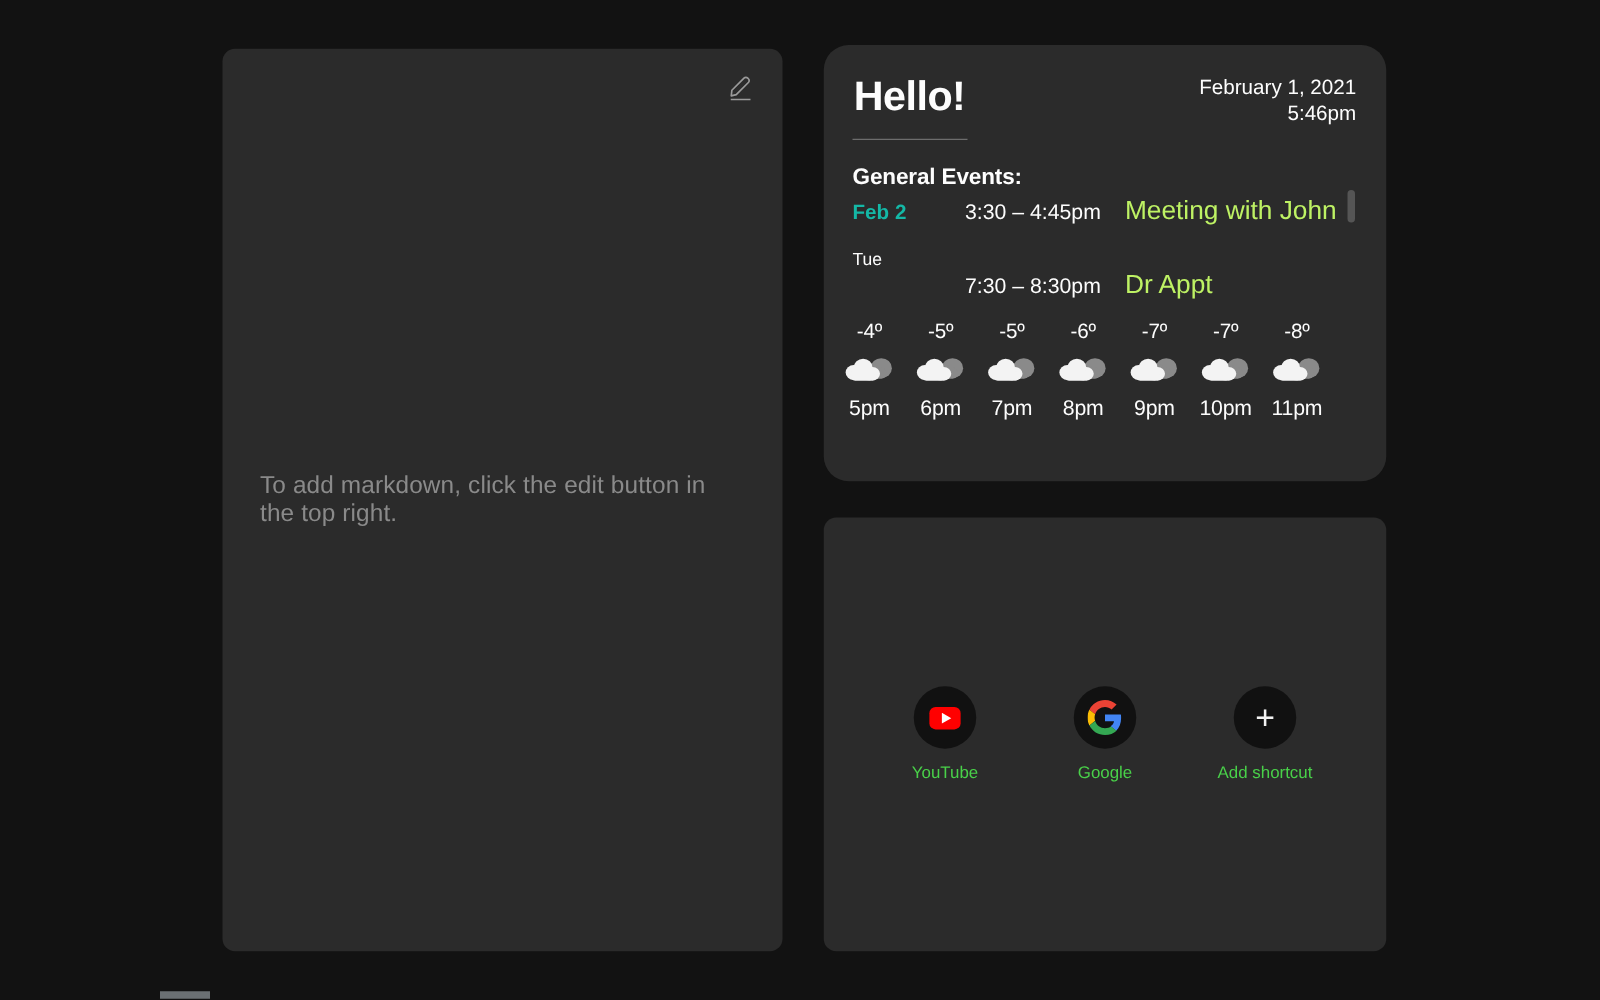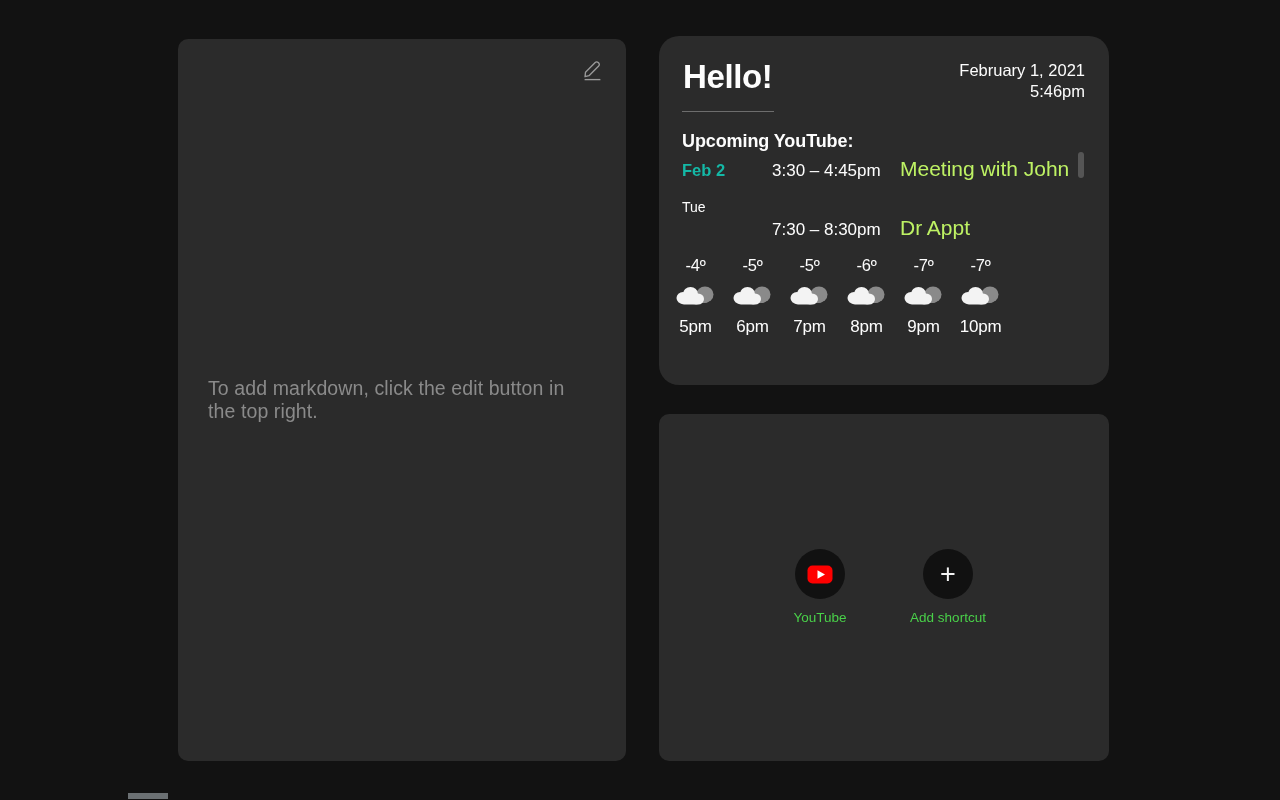--- a/index.html
+++ b/index.html
@@ -298,21 +298,21 @@
       <div id="greeting-title">Hello!</div>
       <div id="greeting-datetime">
         <div>February 1, 2021</div>
         <div>5:46pm</div>
       </div>
     </div>
   </div>
 
   <div id="greeting-rule"></div>
 
-  <div id="events-heading">Upcoming YouTube:</div>
+  <div id="events-heading">General Events:</div>
 
   <div id="events-list">
       <div class="event-day">
         <div class="event-row">
           <div class="event-datecol">
             <div class="event-date">Feb 2</div>
             <div class="event-weekday">Tue</div>
           </div>
           <div class="event-time">3:30 – 4:45pm</div>
           <div class="event-name">Meeting with John</div>
@@ -443,37 +443,67 @@
   </g>
   <g fill="#f3f3f3">
     <ellipse cx="16.5" cy="13" rx="7.5" ry="7"></ellipse>
     <ellipse cx="9" cy="17" rx="6.5" ry="6"></ellipse>
     <ellipse cx="24" cy="18" rx="6" ry="5.5"></ellipse>
     <rect x="6" y="15" width="20" height="8.5" rx="4.2"></rect>
   </g>
 </svg>
           </div>
           <div class="weather-time">10pm</div>
+        </div>
+        <div class="weather-hour">
+          <div class="weather-temp">-8º</div>
+          <div class="weather-icon">
+            <svg width="44" height="30" viewBox="0 0 44 30">
+  <g fill="#8a8a8a">
+    <ellipse cx="31" cy="13.5" rx="8.5" ry="8"></ellipse>
+    <ellipse cx="22" cy="16.5" rx="8" ry="7"></ellipse>
+    <rect x="21" y="13" width="14" height="9" rx="4"></rect>
+  </g>
+  <g fill="#f3f3f3">
+    <ellipse cx="16.5" cy="13" rx="7.5" ry="7"></ellipse>
+    <ellipse cx="9" cy="17" rx="6.5" ry="6"></ellipse>
+    <ellipse cx="24" cy="18" rx="6" ry="5.5"></ellipse>
+    <rect x="6" y="15" width="20" height="8.5" rx="4.2"></rect>
+  </g>
+</svg>
+          </div>
+          <div class="weather-time">11pm</div>
         </div>
       </div>
   </div>
 
   <div id="shortcuts-card">
     <div id="shortcuts-row">
         <div class="shortcut">
           <div class="shortcut-circle">
             <svg width="26" height="19" viewBox="0 0 26 19">
       <rect x="0.5" y="0.5" width="25" height="18" rx="5" fill="#ff0000"></rect>
       <polygon points="10.5,5.2 18,9.5 10.5,13.8" fill="#ffffff"></polygon>
     </svg>
           </div>
           <div class="shortcut-label">YouTube</div>
         </div>
         <div class="shortcut">
           <div class="shortcut-circle">
+            <svg width="28" height="28" viewBox="0 0 48 48">
+      <path fill="#EA4335" d="M24 9.5c3.5 0 6.6 1.2 9.1 3.6l6.8-6.8C35.6 2.4 30.2 0 24 0 14.6 0 6.5 5.4 2.6 13.2l7.9 6.2C12.4 13.6 17.7 9.5 24 9.5z"></path>
+      <path fill="#4285F4" d="M46.1 24.6c0-1.6-.1-3.2-.4-4.6H24v9.1h12.4c-.5 2.9-2.2 5.3-4.7 7l7.6 5.9c4.4-4.1 6.8-10.1 6.8-17.4z"></path>
+      <path fill="#FBBC05" d="M10.5 28.6c-.5-1.4-.8-2.9-.8-4.6s.3-3.2.8-4.6l-7.9-6.2C.9 16.3 0 20 0 24s.9 7.7 2.6 10.8l7.9-6.2z"></path>
+      <path fill="#34A853" d="M24 48c6.5 0 11.9-2.1 15.9-5.8l-7.6-5.9c-2.1 1.4-4.8 2.3-8.3 2.3-6.3 0-11.6-4.1-13.5-9.9l-7.9 6.2C6.5 42.6 14.6 48 24 48z"></path>
+    </svg>
+          </div>
+          <div class="shortcut-label">Google</div>
+        </div>
+        <div class="shortcut">
+          <div class="shortcut-circle">
             <span class="plus-glyph">+</span>
           </div>
           <div class="shortcut-label">Add shortcut</div>
         </div>
       </div>
   </div>
 
   <div id="page-scrollbar-track">
     <div id="page-scrollbar-thumb"></div>
   </div>

